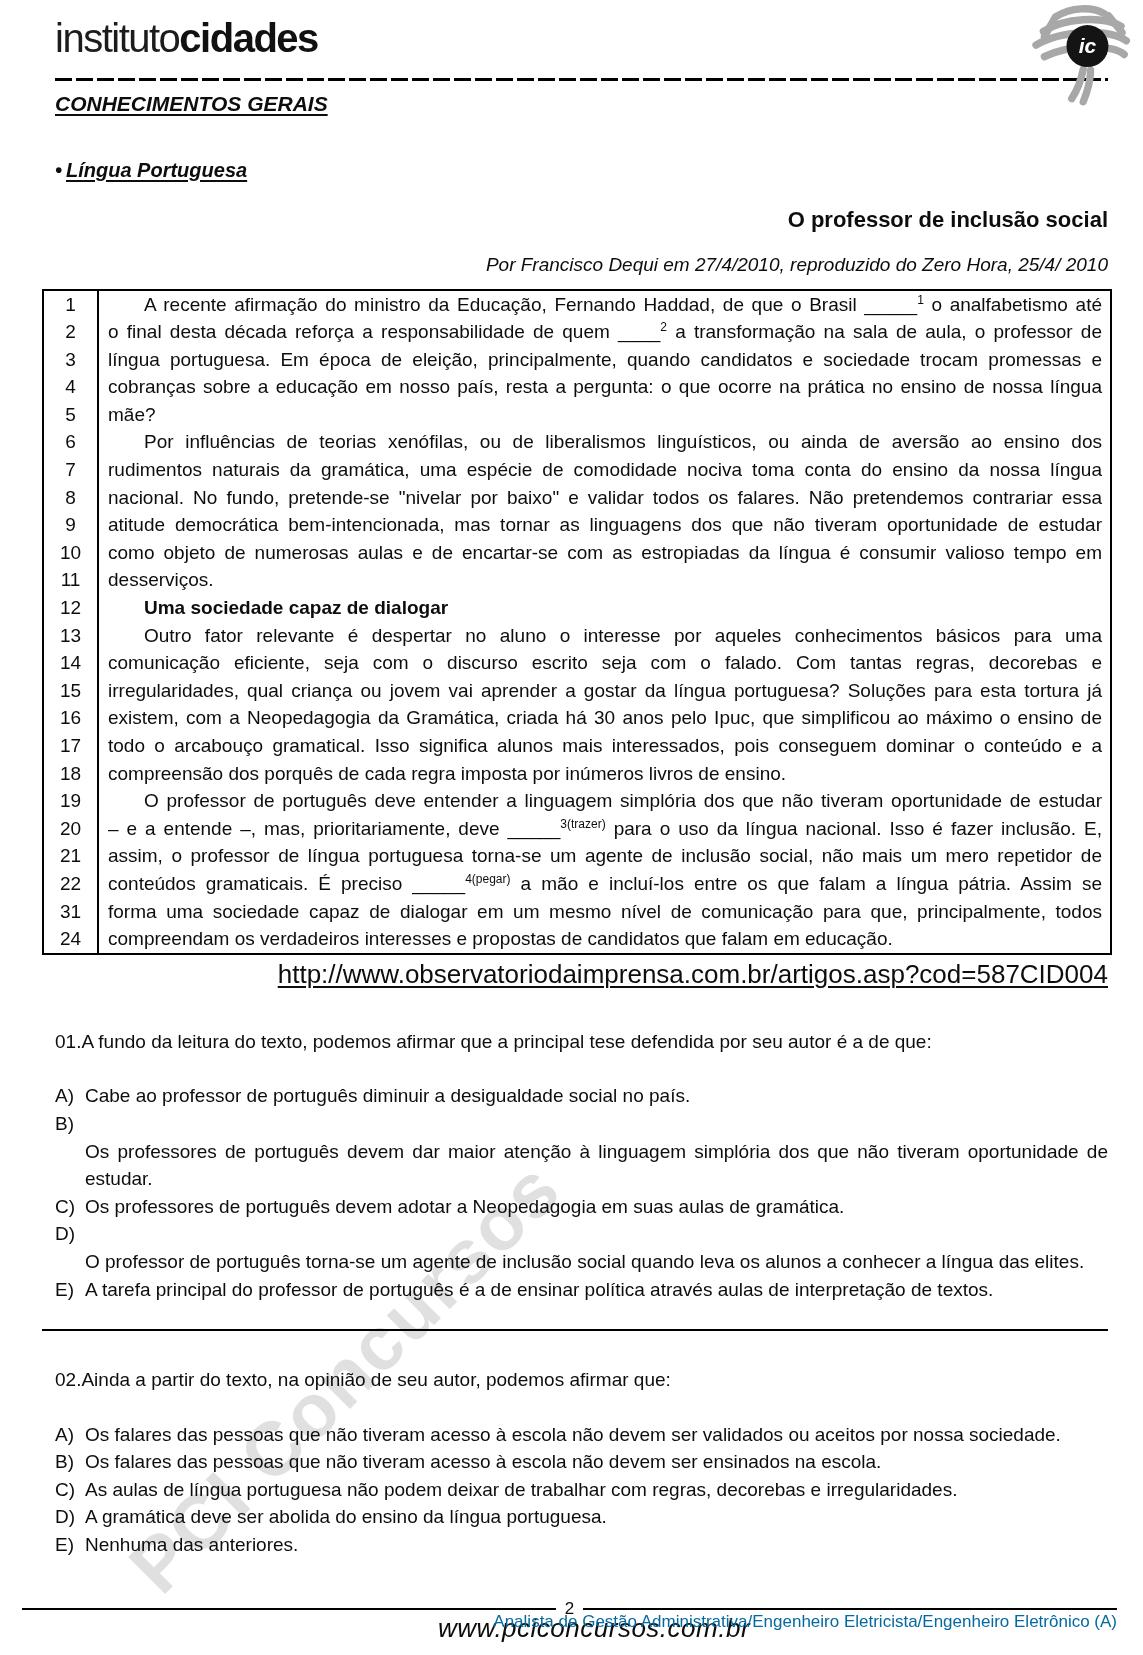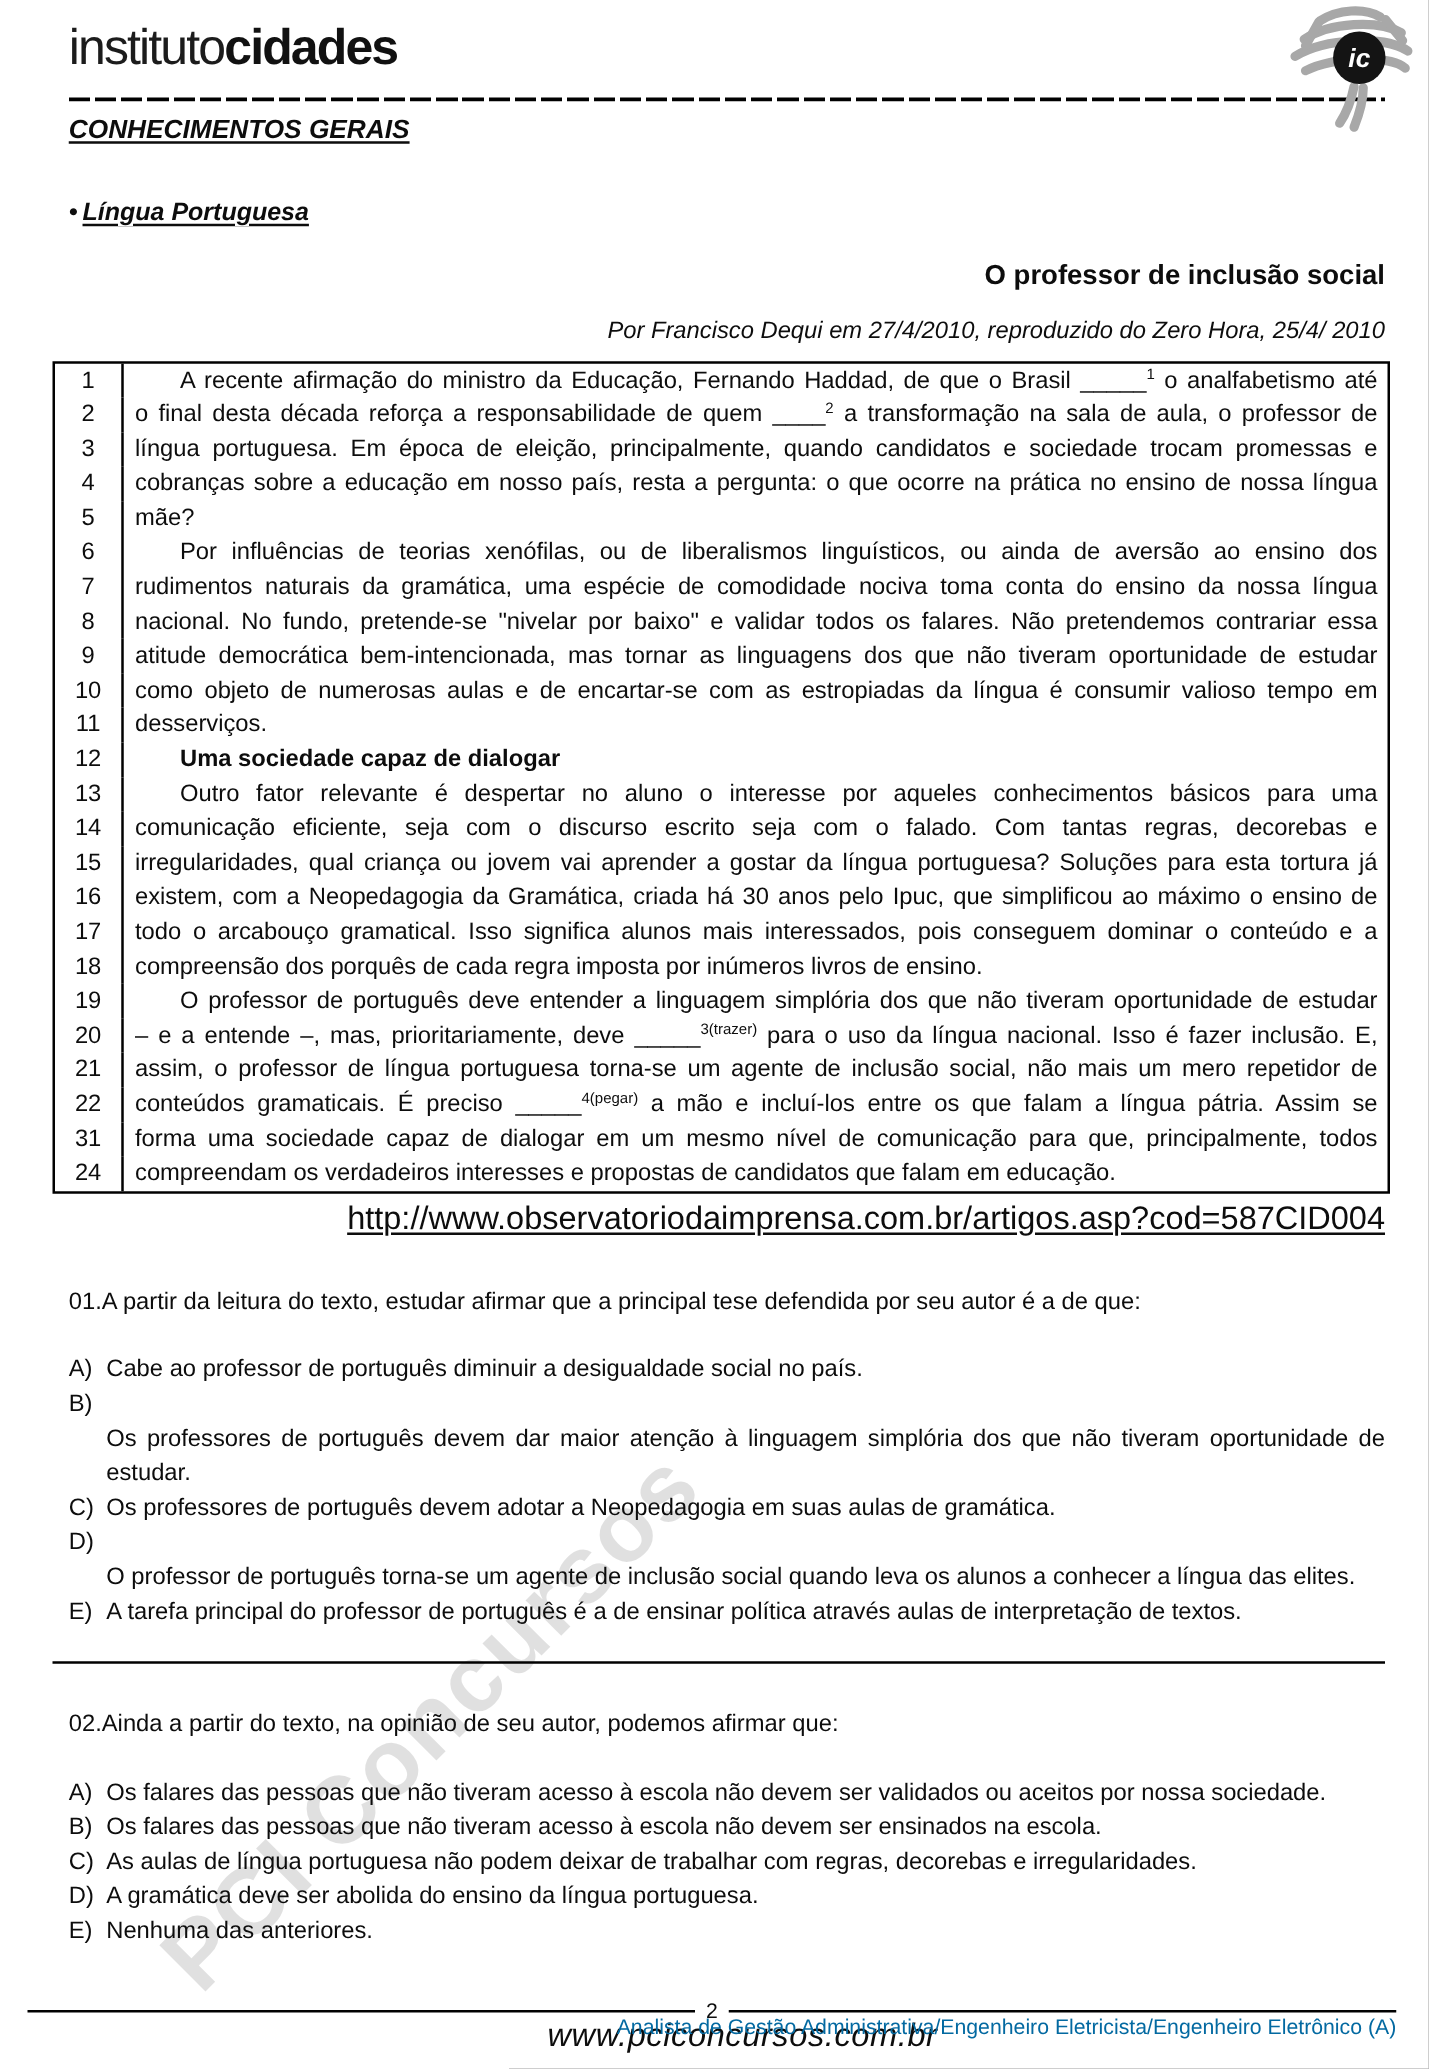--- a/index.html
+++ b/index.html
@@ -200,21 +200,21 @@
         <div class="p-row">
           <div class="p-num">24</div>
           <div class="p-text"><span>compreendam os verdadeiros interesses e propostas de candidatos que falam em educação.</span></div>
         </div>
       </div>
 
     <div class="source-url">http://www.observatoriodaimprensa.com.br/artigos.asp?cod=587CID004</div>
 
     <div id="questions">
         <div class="question">
-          <div class="q-stem"><span class="q-num">01.</span><span>A partir da leitura do texto, estudar afirmar que a principal tese defendida por seu autor é a de que:</span></div>
+          <div class="q-stem"><span class="q-num">01.</span><span>A fundo da leitura do texto, podemos afirmar que a principal tese defendida por seu autor é a de que:</span></div>
           <div class="q-options">
             <div class="opt">
               <span class="opt-letter">A)</span>
               <span class="opt-text">Cabe ao professor de português diminuir a desigualdade social no país.</span>
             </div>
             <div class="opt oj">
               <span class="opt-letter">B)</span>
               <span class="opt-text">Os professores de português devem dar maior atenção à linguagem simplória dos que não tiveram oportunidade de estudar.</span>
             </div>
             <div class="opt">

